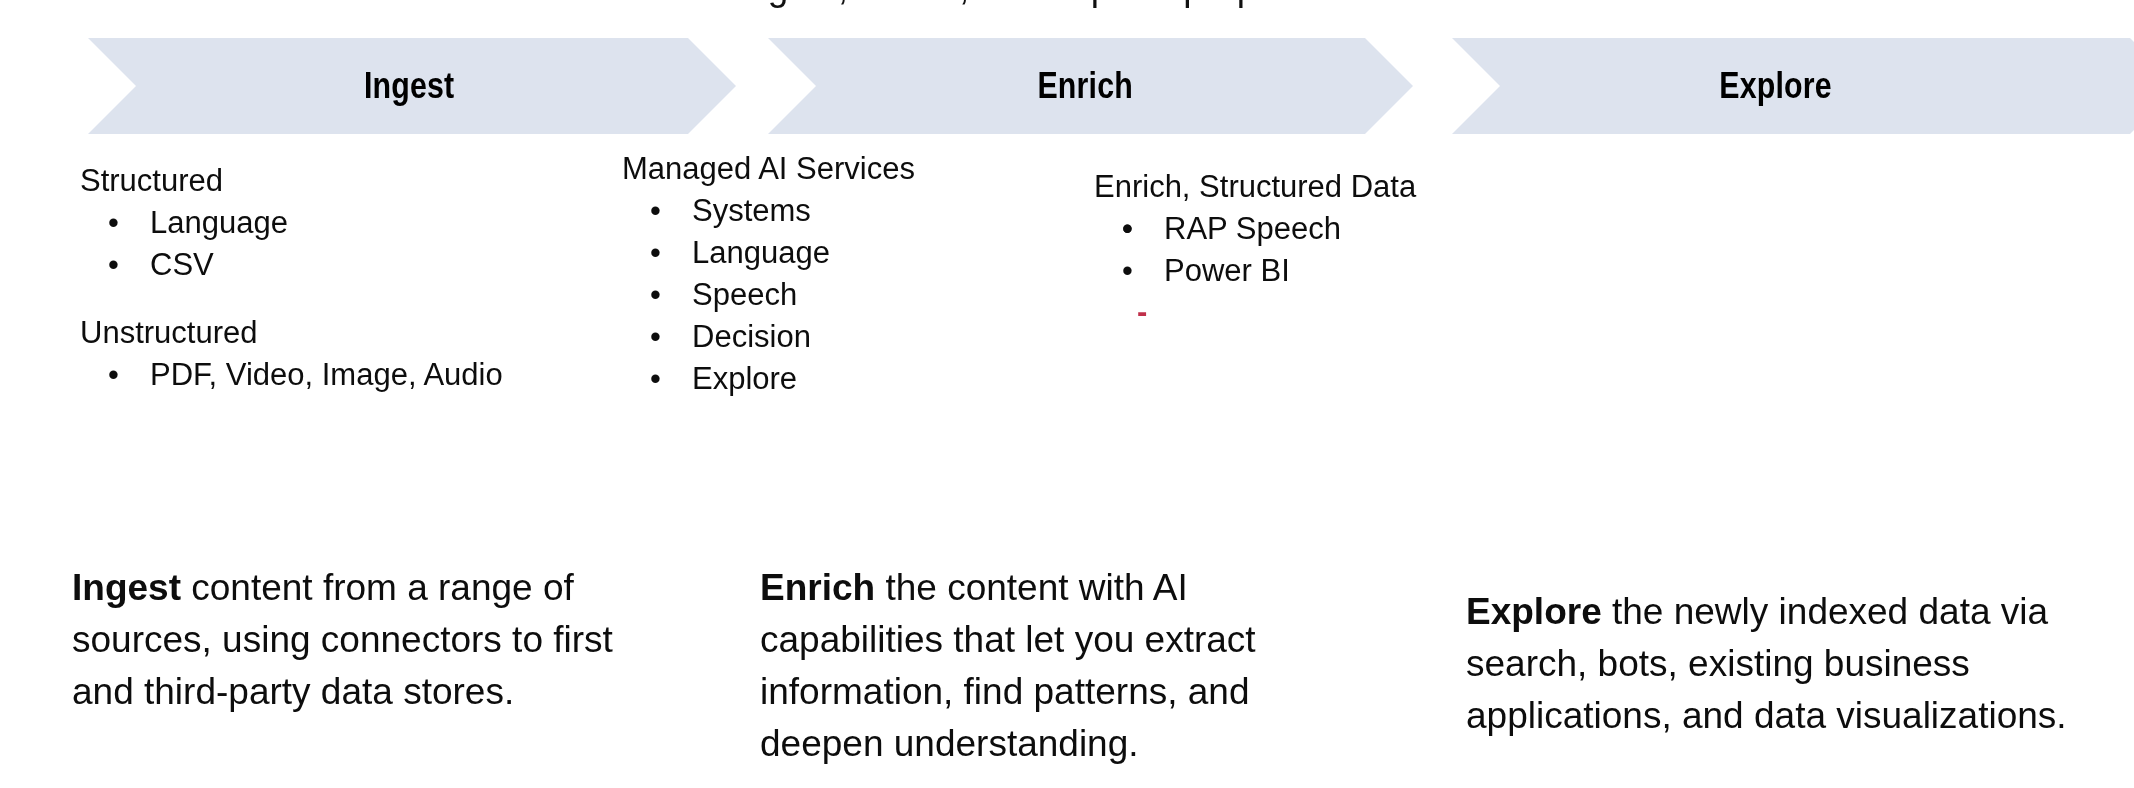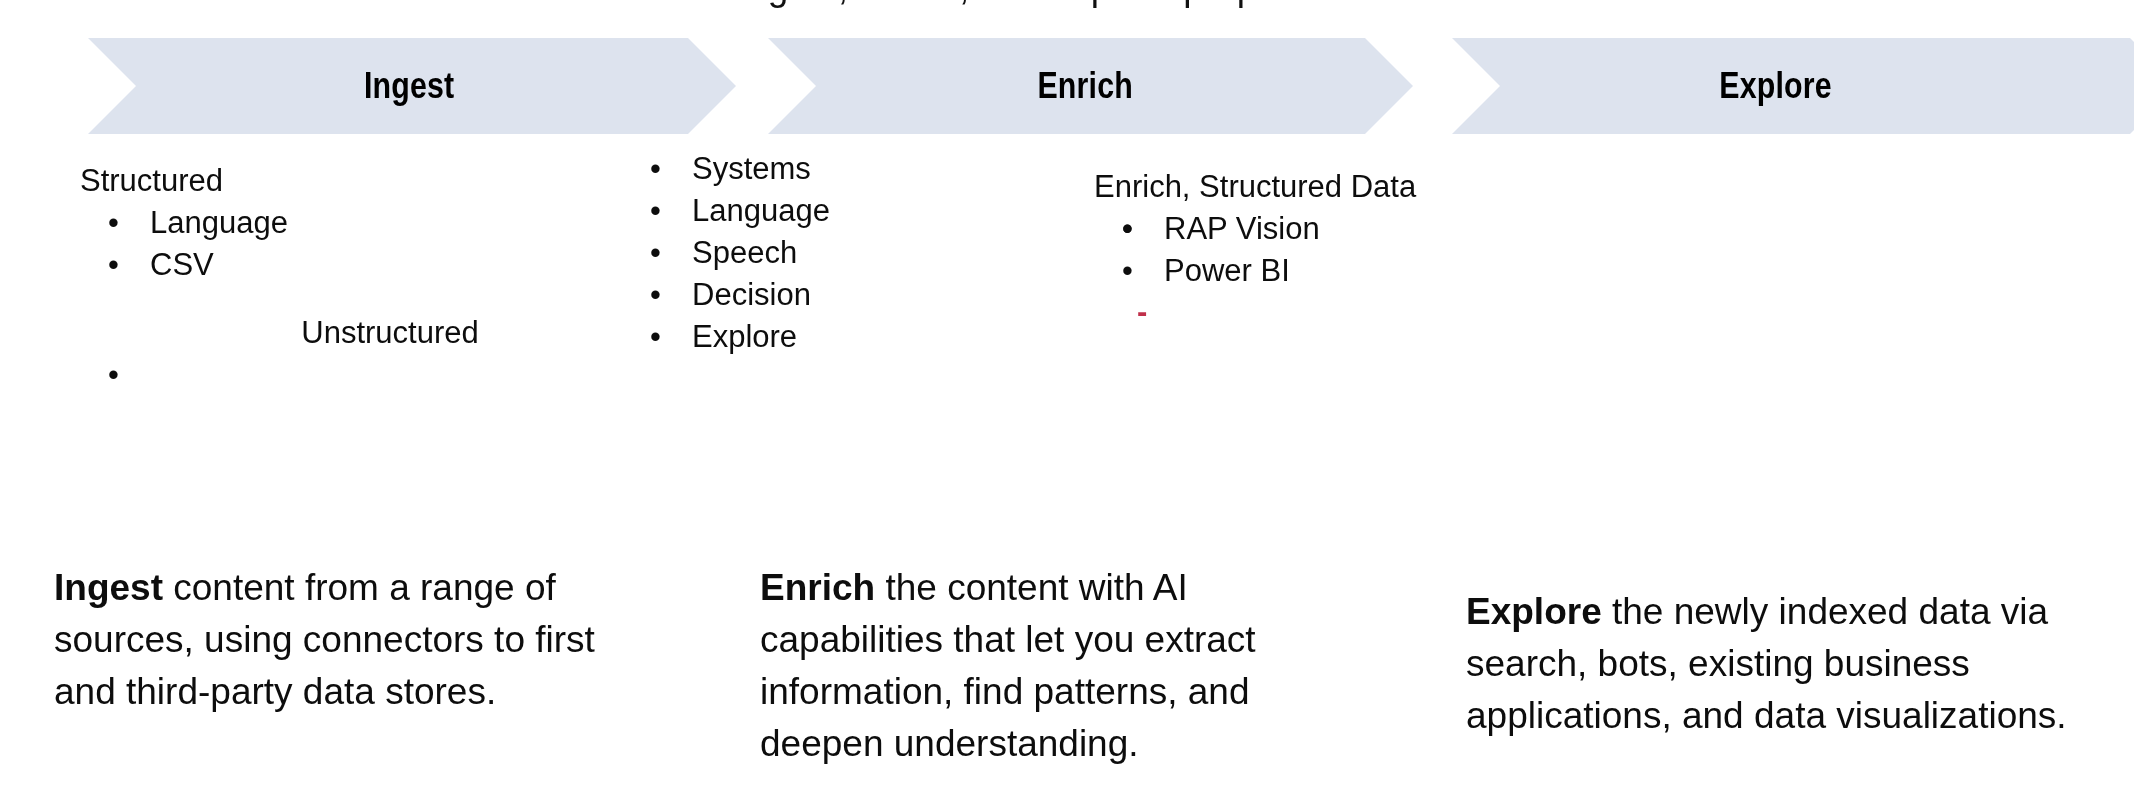--- a/index.html
+++ b/index.html
@@ -90,21 +90,21 @@
   .list-block.b1 { left: 80px;   top: 160px; width: 620px; }
   .list-block.b2 { left: 622px;  top: 148px; width: 620px; }
   .list-block.b3 { left: 1094px; top: 166px; width: 1080px; }
 
   .list-head {
     display: block;
     white-space: nowrap;
     margin: 0;
     padding: 0;
   }
-  .list-head.gap { margin-top: 26px; text-align: center; }
+  .list-head.gap { margin-top: 26px; }
 
   ul.bullets {
     list-style: none;
     margin: 0;
     padding: 0;
   }
   ul.bullets li {
     position: relative;
     padding-left: 70px;
     white-space: nowrap;
@@ -137,21 +137,21 @@
 
   
   .para {
     position: absolute;
     font-family: "Liberation Sans Narrow", "Liberation Sans", sans-serif;
     font-size: 37px;
     line-height: 52px;
     color: #0d0d0d;
   }
   .para .lead { font-weight: bold; }
-  .para.p1 { left: 54px;   top: 562px; width: 590px; }
+  .para.p1 { left: 72px;   top: 562px; width: 590px; }
   .para.p2 { left: 760px;  top: 562px; width: 560px; }
   .para.p3 { left: 1466px; top: 586px; width: 670px; }
 </style>
 </head>
 <body>
 
 <div id="slide">
 
   <div class="top-crop">Ingest, enrich, and explore purpose-built</div>
 
@@ -181,25 +181,27 @@
       <li>
         <span class="dot">•</span>
         <span class="txt">CSV</span>
       </li>
     </ul>
 
     <span class="list-head gap">Unstructured</span>
     <ul class="bullets">
       <li>
         <span class="dot">•</span>
+        <span class="txt">PDF, Video, Image, Audio</span>
       </li>
     </ul>
   </div>
 
   <div class="list-block b2">
+    <span class="list-head">Managed AI Services</span>
     <ul class="bullets">
       <li>
         <span class="dot">•</span>
         <span class="txt">Systems</span>
       </li>
       <li>
         <span class="dot">•</span>
         <span class="txt">Language</span>
       </li>
       <li>
@@ -218,21 +220,21 @@
   </div>
 
   <div class="list-block b3">
     <span class="list-head">Enrich, Structured Data</span>
     <ul class="bullets">
       <li>
         <span class="dot">•</span>
       </li>
       <li>
         <span class="dot">•</span>
-        <span class="txt">RAP Vision</span>
+        <span class="txt">RAP Speech</span>
       </li>
       <li>
         <span class="dot">•</span>
         <span class="txt">Power BI</span>
       </li>
     </ul>
     <div class="sub-dash">
       <span class="dash">-</span>
     </div>
   </div>

